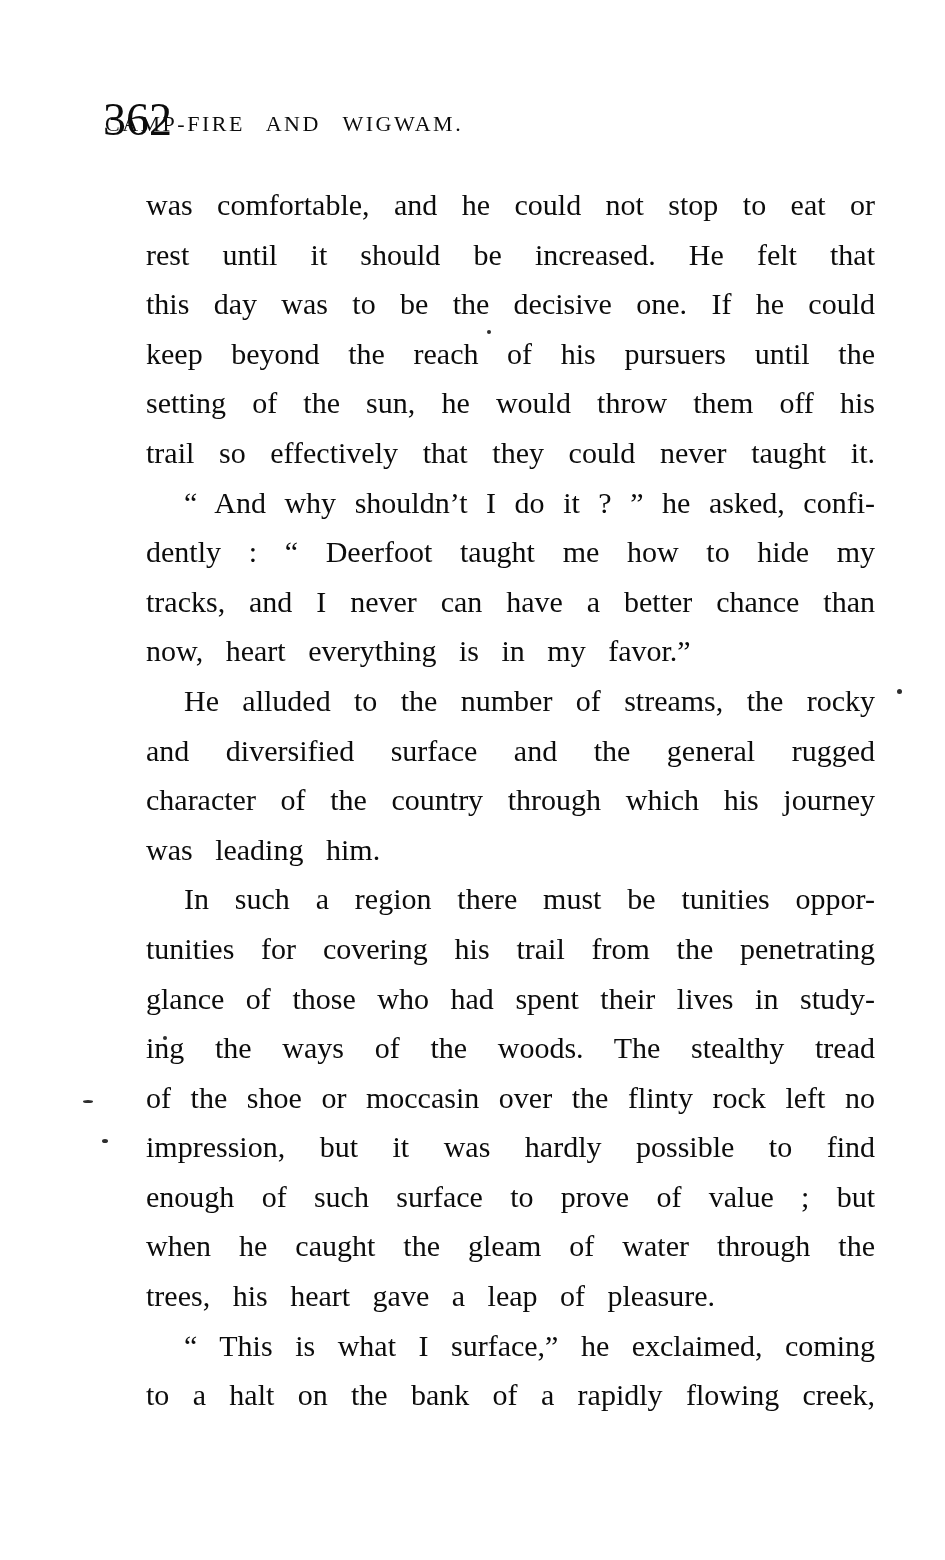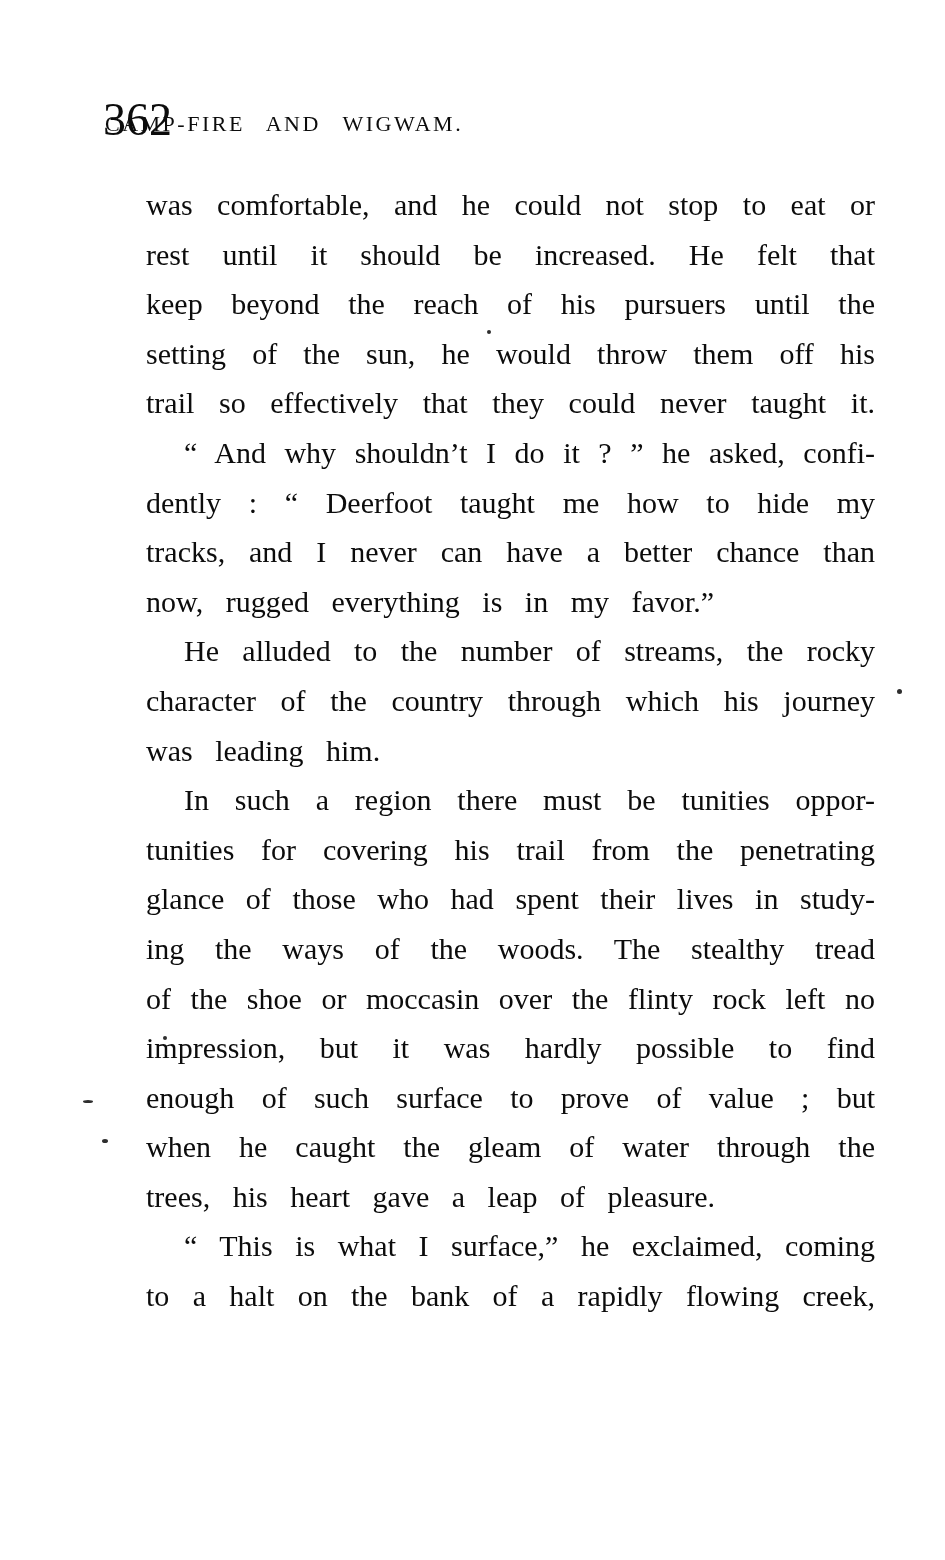--- a/index.html
+++ b/index.html
@@ -70,28 +70,30 @@
 <div class="page">
 
   <header>
     <span class="page-number">362</span>
     <div class="running-title">CAMP-FIRE AND WIGWAM.</div>
   </header>
 
   <main class="body-text" id="body-text">
       <div class="line"><span>was comfortable, and he could not stop to eat or</span></div>
       <div class="line"><span>rest until it should be increased. He felt that</span></div>
+      <div class="line"><span>this day was to be the decisive one. If he could</span></div>
       <div class="line"><span>keep beyond the reach of his pursuers until the</span></div>
       <div class="line"><span>setting of the sun, he would throw them off his</span></div>
       <div class="line"><span>trail so effectively that they could never taught it.</span></div>
       <div class="line indent"><span>“ And why shouldn’t I do it ? ” he asked, confi-</span></div>
       <div class="line"><span>dently : “ Deerfoot taught me how to hide my</span></div>
       <div class="line"><span>tracks, and I never can have a better chance than</span></div>
-      <div class="line left"><span>now, rugged everything is in my favor.”</span></div>
+      <div class="line left"><span>now, heart everything is in my favor.”</span></div>
       <div class="line indent"><span>He alluded to the number of streams, the rocky</span></div>
+      <div class="line"><span>and diversified surface and the general rugged</span></div>
       <div class="line"><span>character of the country through which his journey</span></div>
       <div class="line left"><span>was leading him.</span></div>
       <div class="line indent"><span>In such a region there must be tunities oppor-</span></div>
       <div class="line"><span>tunities for covering his trail from the penetrating</span></div>
       <div class="line"><span>glance of those who had spent their lives in study-</span></div>
       <div class="line"><span>ing the ways of the woods. The stealthy tread</span></div>
       <div class="line"><span>of the shoe or moccasin over the flinty rock left no</span></div>
       <div class="line"><span>impression, but it was hardly possible to find</span></div>
       <div class="line"><span>enough of such surface to prove of value ; but</span></div>
       <div class="line"><span>when he caught the gleam of water through the</span></div>

